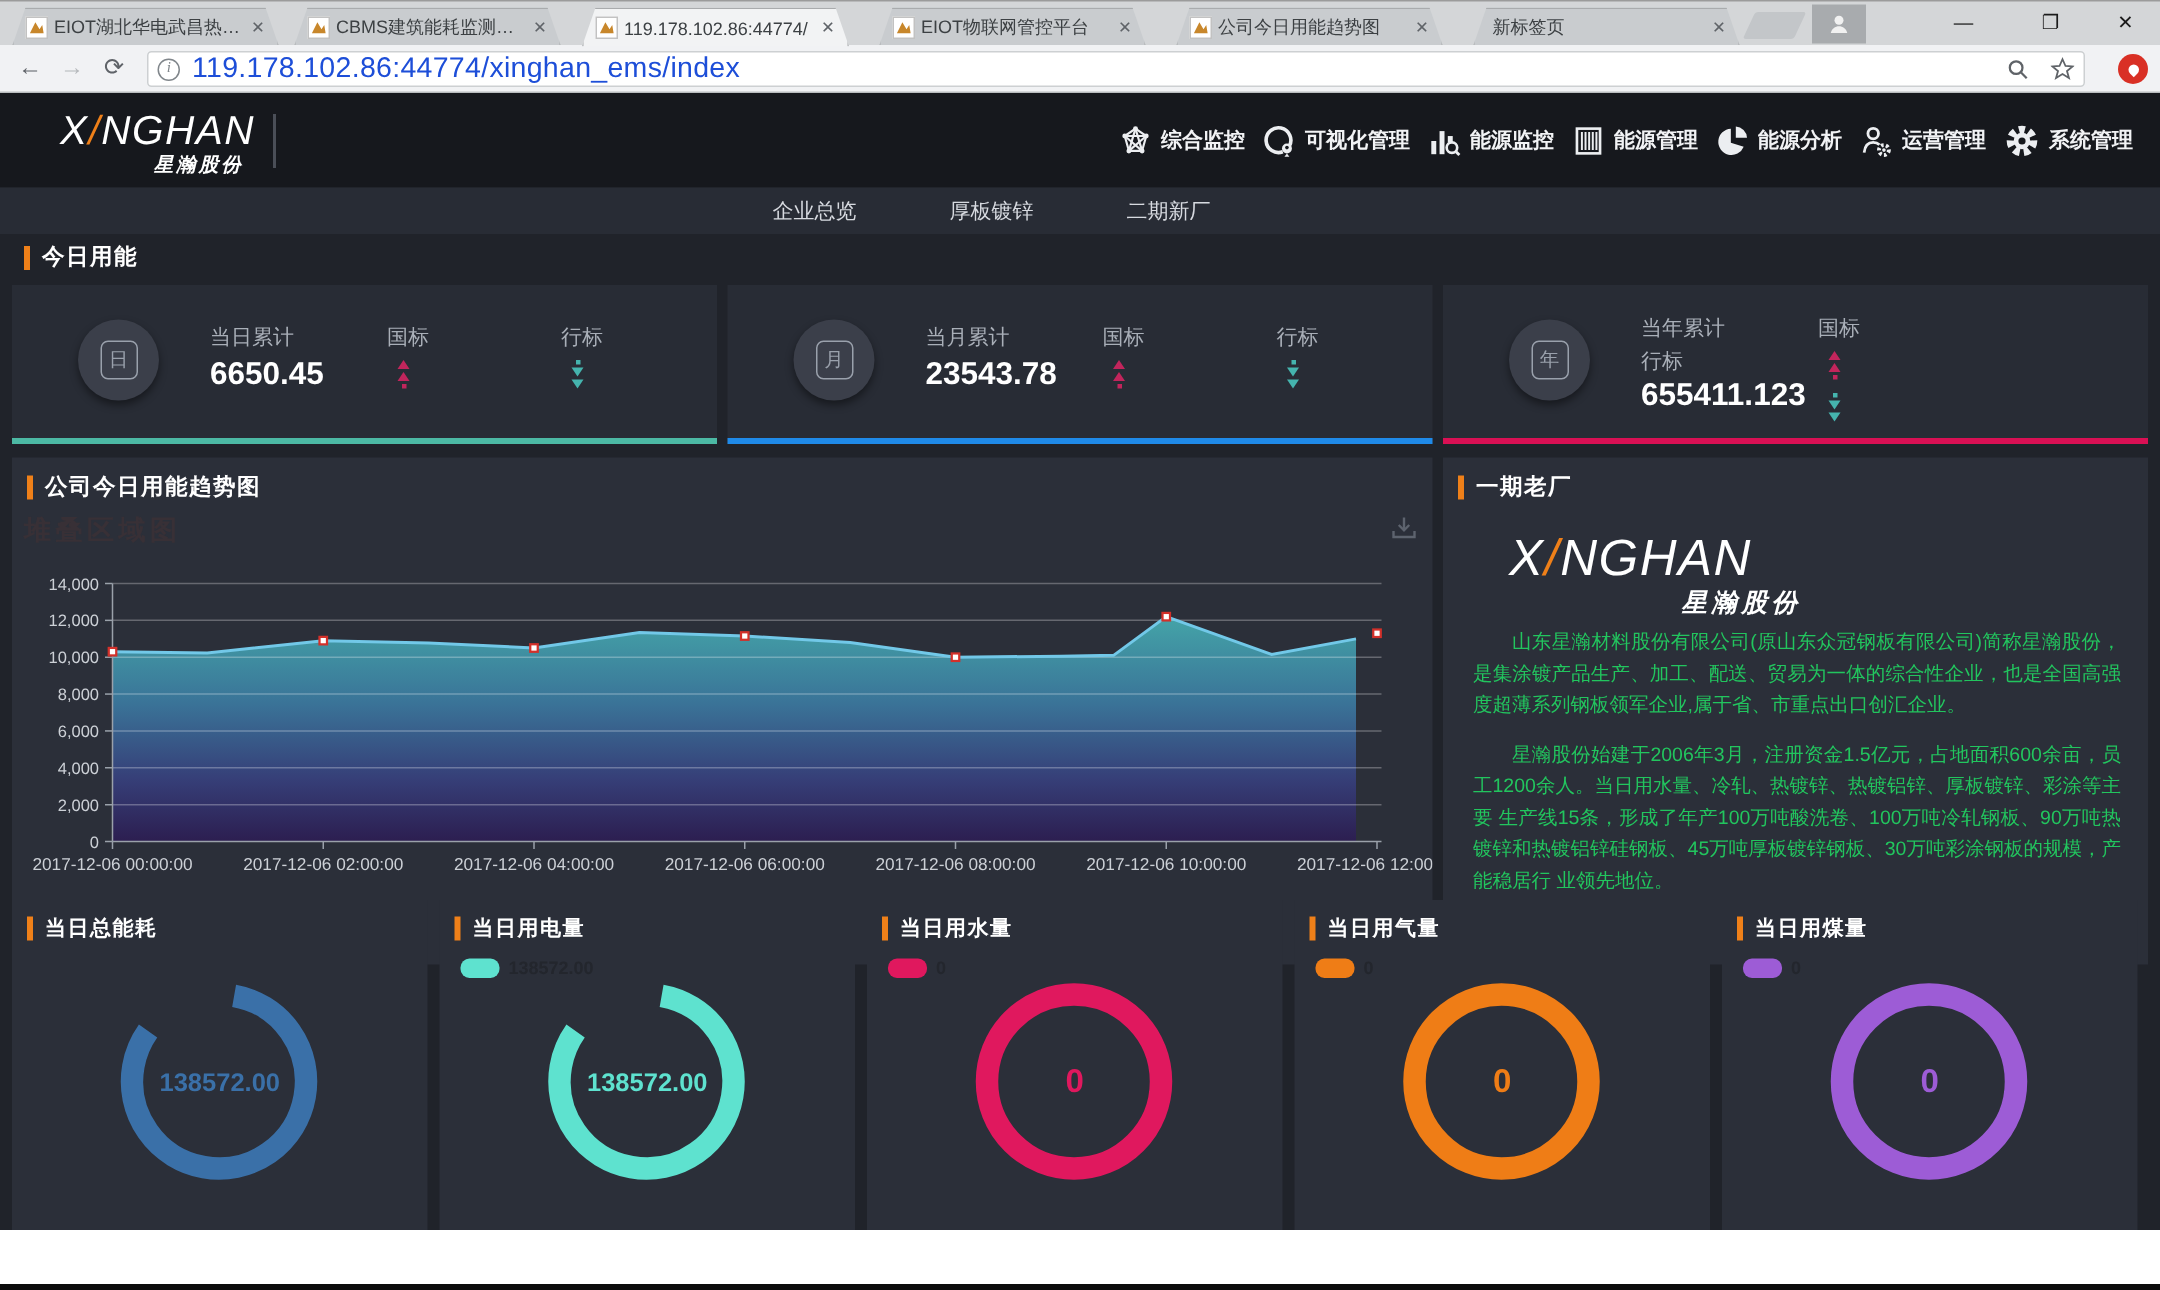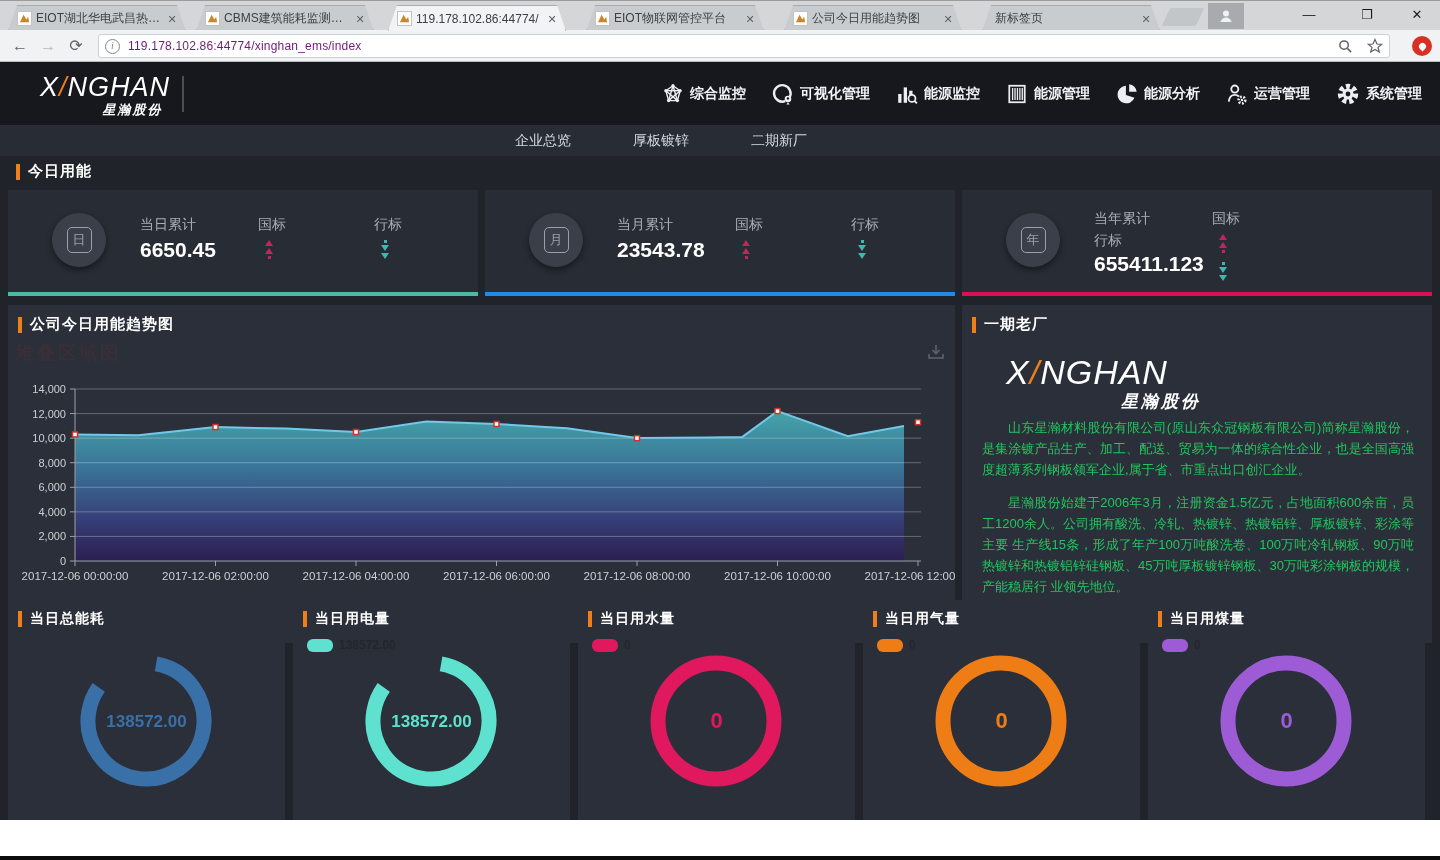--- a/index.html
+++ b/index.html
@@ -32,21 +32,21 @@
              background:#f1f2f4; border-bottom:1px solid #b9bcbe; }
   .nav-arrow { position:absolute; top:5px; width:24px; height:22px; font-size:16px;
                color:#5f6368; text-align:center; line-height:22px; }
   .nav-arrow.disabled { color:#b6b9bc; }
   #urlbox { position:absolute; left:98px; top:4px; width:1292px; height:24px;
             background:#fff; border:1px solid #cdd0d2; border-radius:3px;
             display:flex; align-items:center; padding:0 6px; }
   #urlbox .scheme { width:15px; height:15px; border:1.5px solid #80868b; border-radius:50%;
                     color:#80868b; font-size:10px; line-height:12px; text-align:center;
                     font-style:italic; font-family:"Liberation Serif",serif; margin-right:8px; }
-  #urltext { font-size:12px; color:#701a75; letter-spacing:.2px; }
+  #urltext { font-size:19px; color:#1d4ed8; letter-spacing:.2px; }
   .url-right-icons { margin-left:auto; display:flex; align-items:center; gap:14px; }
   #ext-icon { position:absolute; right:8px; top:6px; width:20px; height:20px;
               border-radius:50%; background:#d93025; display:flex; align-items:center;
               justify-content:center; }
   #ext-icon::after { content:""; width:7px; height:7px; background:#fff; border-radius:50% 50% 50% 0;
                      transform:rotate(-45deg); }
 
   
   #app { position:absolute; left:0; top:62px; width:1440px; height:798px;
          background:#20232a; overflow:hidden; }
@@ -54,21 +54,21 @@
   .wordmark { font-style:italic; font-weight:400; color:#fff; letter-spacing:1px; }
   .wordmark .slash { color:#ef8019; font-style:italic; }
   #logo { position:absolute; left:30px; top:10px; width:150px; text-align:center; }
   #logo .wordmark { font-size:27px; display:block; }
   #logo .logo-sub { display:block; font-size:13px; color:#fff; font-style:italic;
                     font-weight:bold; letter-spacing:2px; padding-left:55px; margin-top:-2px; }
   #logo-divider { position:absolute; left:182px; top:14px; width:2px; height:36px; background:#4a4e57; }
   #app-title { position:absolute; left:196px; top:15px; font-size:24px; font-weight:bold;
                color:#fff; letter-spacing:1px; }
   #main-nav { position:absolute; right:18px; top:0; height:63px; display:flex;
-              align-items:center; gap:26px; }
+              align-items:center; gap:12px; }
   .nav-item { display:flex; align-items:center; gap:6px; cursor:pointer; }
   .nav-item svg { display:block; }
   .nav-label { color:#f2f3f5; font-size:14px; font-weight:bold; }
 
   #app-subnav { position:absolute; left:0; top:63px; width:1440px; height:31px;
                 background:#282c35; display:flex; align-items:center;
                 justify-content:center; gap:62px; padding-right:118px; }
   .subnav-item { color:#d7dae0; font-size:14px; cursor:pointer; }
 
   .section-head { display:flex; align-items:center; gap:8px; }
@@ -449,21 +449,21 @@
     <div class="section-head">
       <span class="section-bar"></span>
       <span class="section-title">一期老厂</span>
     </div>
     <div id="company-logo">
       <span class="wordmark">X<span class="slash">/</span>NGHAN</span>
       <span class="logo-sub">星瀚股份</span>
     </div>
     <div id="company-text">
       <p>山东星瀚材料股份有限公司(原山东众冠钢板有限公司)简称星瀚股份，是集涂镀产品生产、加工、配送、贸易为一体的综合性企业，也是全国高强度超薄系列钢板领军企业,属于省、市重点出口创汇企业。</p>
-      <p>星瀚股份始建于2006年3月，注册资金1.5亿元，占地面积600余亩，员工1200余人。公司拥有酸洗、冷轧、热镀锌、热镀铝锌、厚板镀锌、彩涂等主要 生产线15条，形成了年产100万吨酸洗卷、100万吨冷轧钢板、90万吨热镀锌和热镀铝锌硅钢板、45万吨厚板镀锌钢板、30万吨彩涂钢板的规模，产能稳居行 业领先地位。</p>
+      <p>星瀚股份始建于2006年3月，注册资金1.5亿元，占地面积600余亩，员工1200余人。当日用水量、冷轧、热镀锌、热镀铝锌、厚板镀锌、彩涂等主要 生产线15条，形成了年产100万吨酸洗卷、100万吨冷轧钢板、90万吨热镀锌和热镀铝锌硅钢板、45万吨厚板镀锌钢板、30万吨彩涂钢板的规模，产能稳居行 业领先地位。</p>
     </div>
   </div>
 
   <div class="gauge-card" style="left:8px">
     <div class="section-head">
         <span class="section-bar"></span>
         <span class="section-title">当日总能耗</span>
       </div>
     <div class="gauge-wrap"><svg width="150" height="150">
           <circle cx="75" cy="75" r="58" fill="none" stroke="#3a70a8" stroke-width="15" stroke-dasharray="298.6 65.8" transform="rotate(-80 75 75)"></circle>

